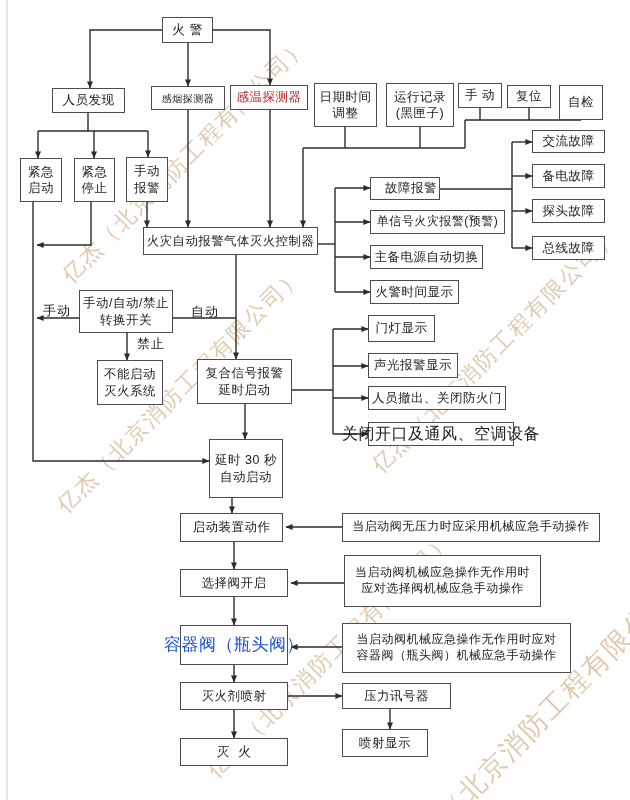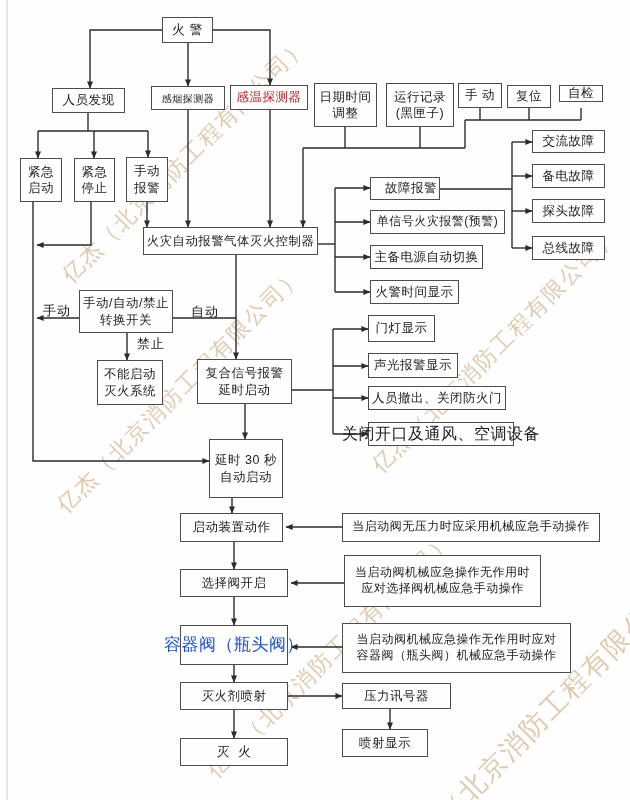--- a/index.html
+++ b/index.html
@@ -104,21 +104,21 @@
       <div class="node" style="left: 386px; top: 83px; width: 68px; height: 44px; font-size: 12.5px; border-color: rgb(77, 77, 77); color: rgb(27, 27, 27);">
         <div class="ln">运行记录</div>
         <div class="ln">(黑匣子)</div>
       </div>
       <div class="node" style="left: 458px; top: 83px; width: 44px; height: 25px; font-size: 12.5px; border-color: rgb(77, 77, 77); color: rgb(27, 27, 27);">
         <div class="ln">手 动</div>
       </div>
       <div class="node" style="left: 507px; top: 85px; width: 44px; height: 23px; font-size: 12.5px; border-color: rgb(77, 77, 77); color: rgb(27, 27, 27);">
         <div class="ln">复位</div>
       </div>
-      <div class="node" style="left: 559px; top: 85px; width: 44px; height: 17px; font-size: 12.5px; border-color: rgb(77, 77, 77); color: rgb(27, 27, 27);">
+      <div class="node" style="left: 559px; top: 85px; width: 44px; height: 35px; font-size: 12.5px; border-color: rgb(77, 77, 77); color: rgb(27, 27, 27);">
         <div class="ln">自检</div>
       </div>
       <div class="node" style="left: 532px; top: 130px; width: 73px; height: 23px; font-size: 12.5px; border-color: rgb(77, 77, 77); color: rgb(27, 27, 27);">
         <div class="ln">交流故障</div>
       </div>
       <div class="node" style="left: 532px; top: 164px; width: 73px; height: 24px; font-size: 12.5px; border-color: rgb(77, 77, 77); color: rgb(27, 27, 27);">
         <div class="ln">备电故障</div>
       </div>
       <div class="node" style="left: 532px; top: 199px; width: 73px; height: 24px; font-size: 12.5px; border-color: rgb(77, 77, 77); color: rgb(27, 27, 27);">
         <div class="ln">探头故障</div>

